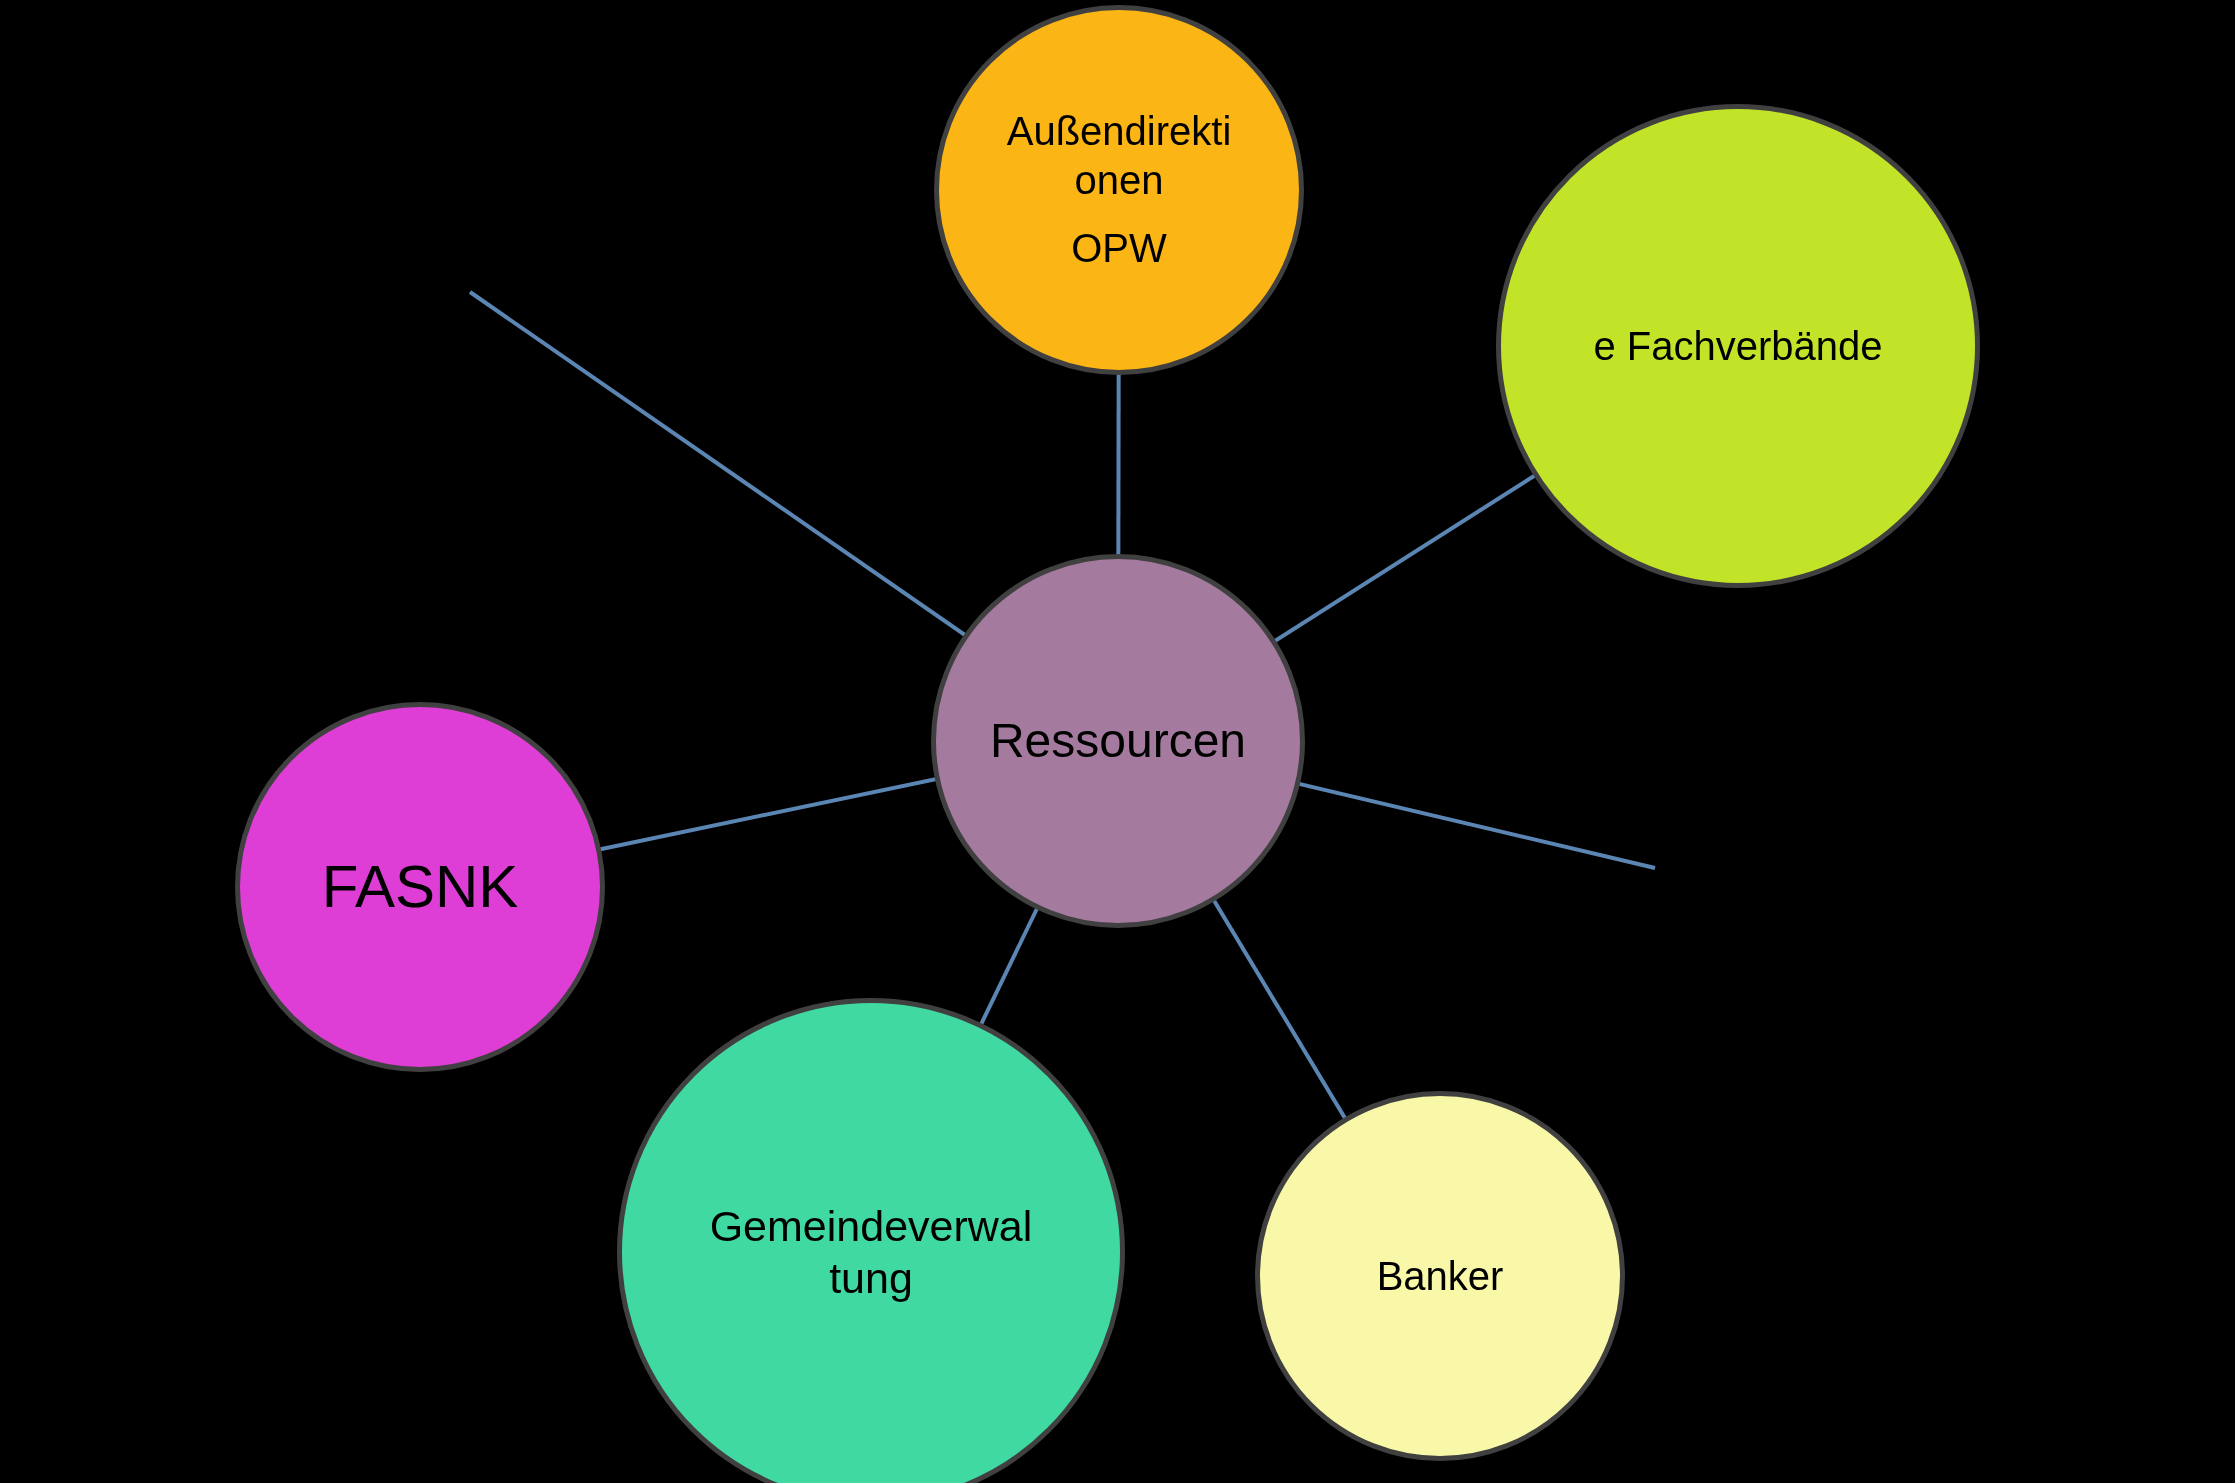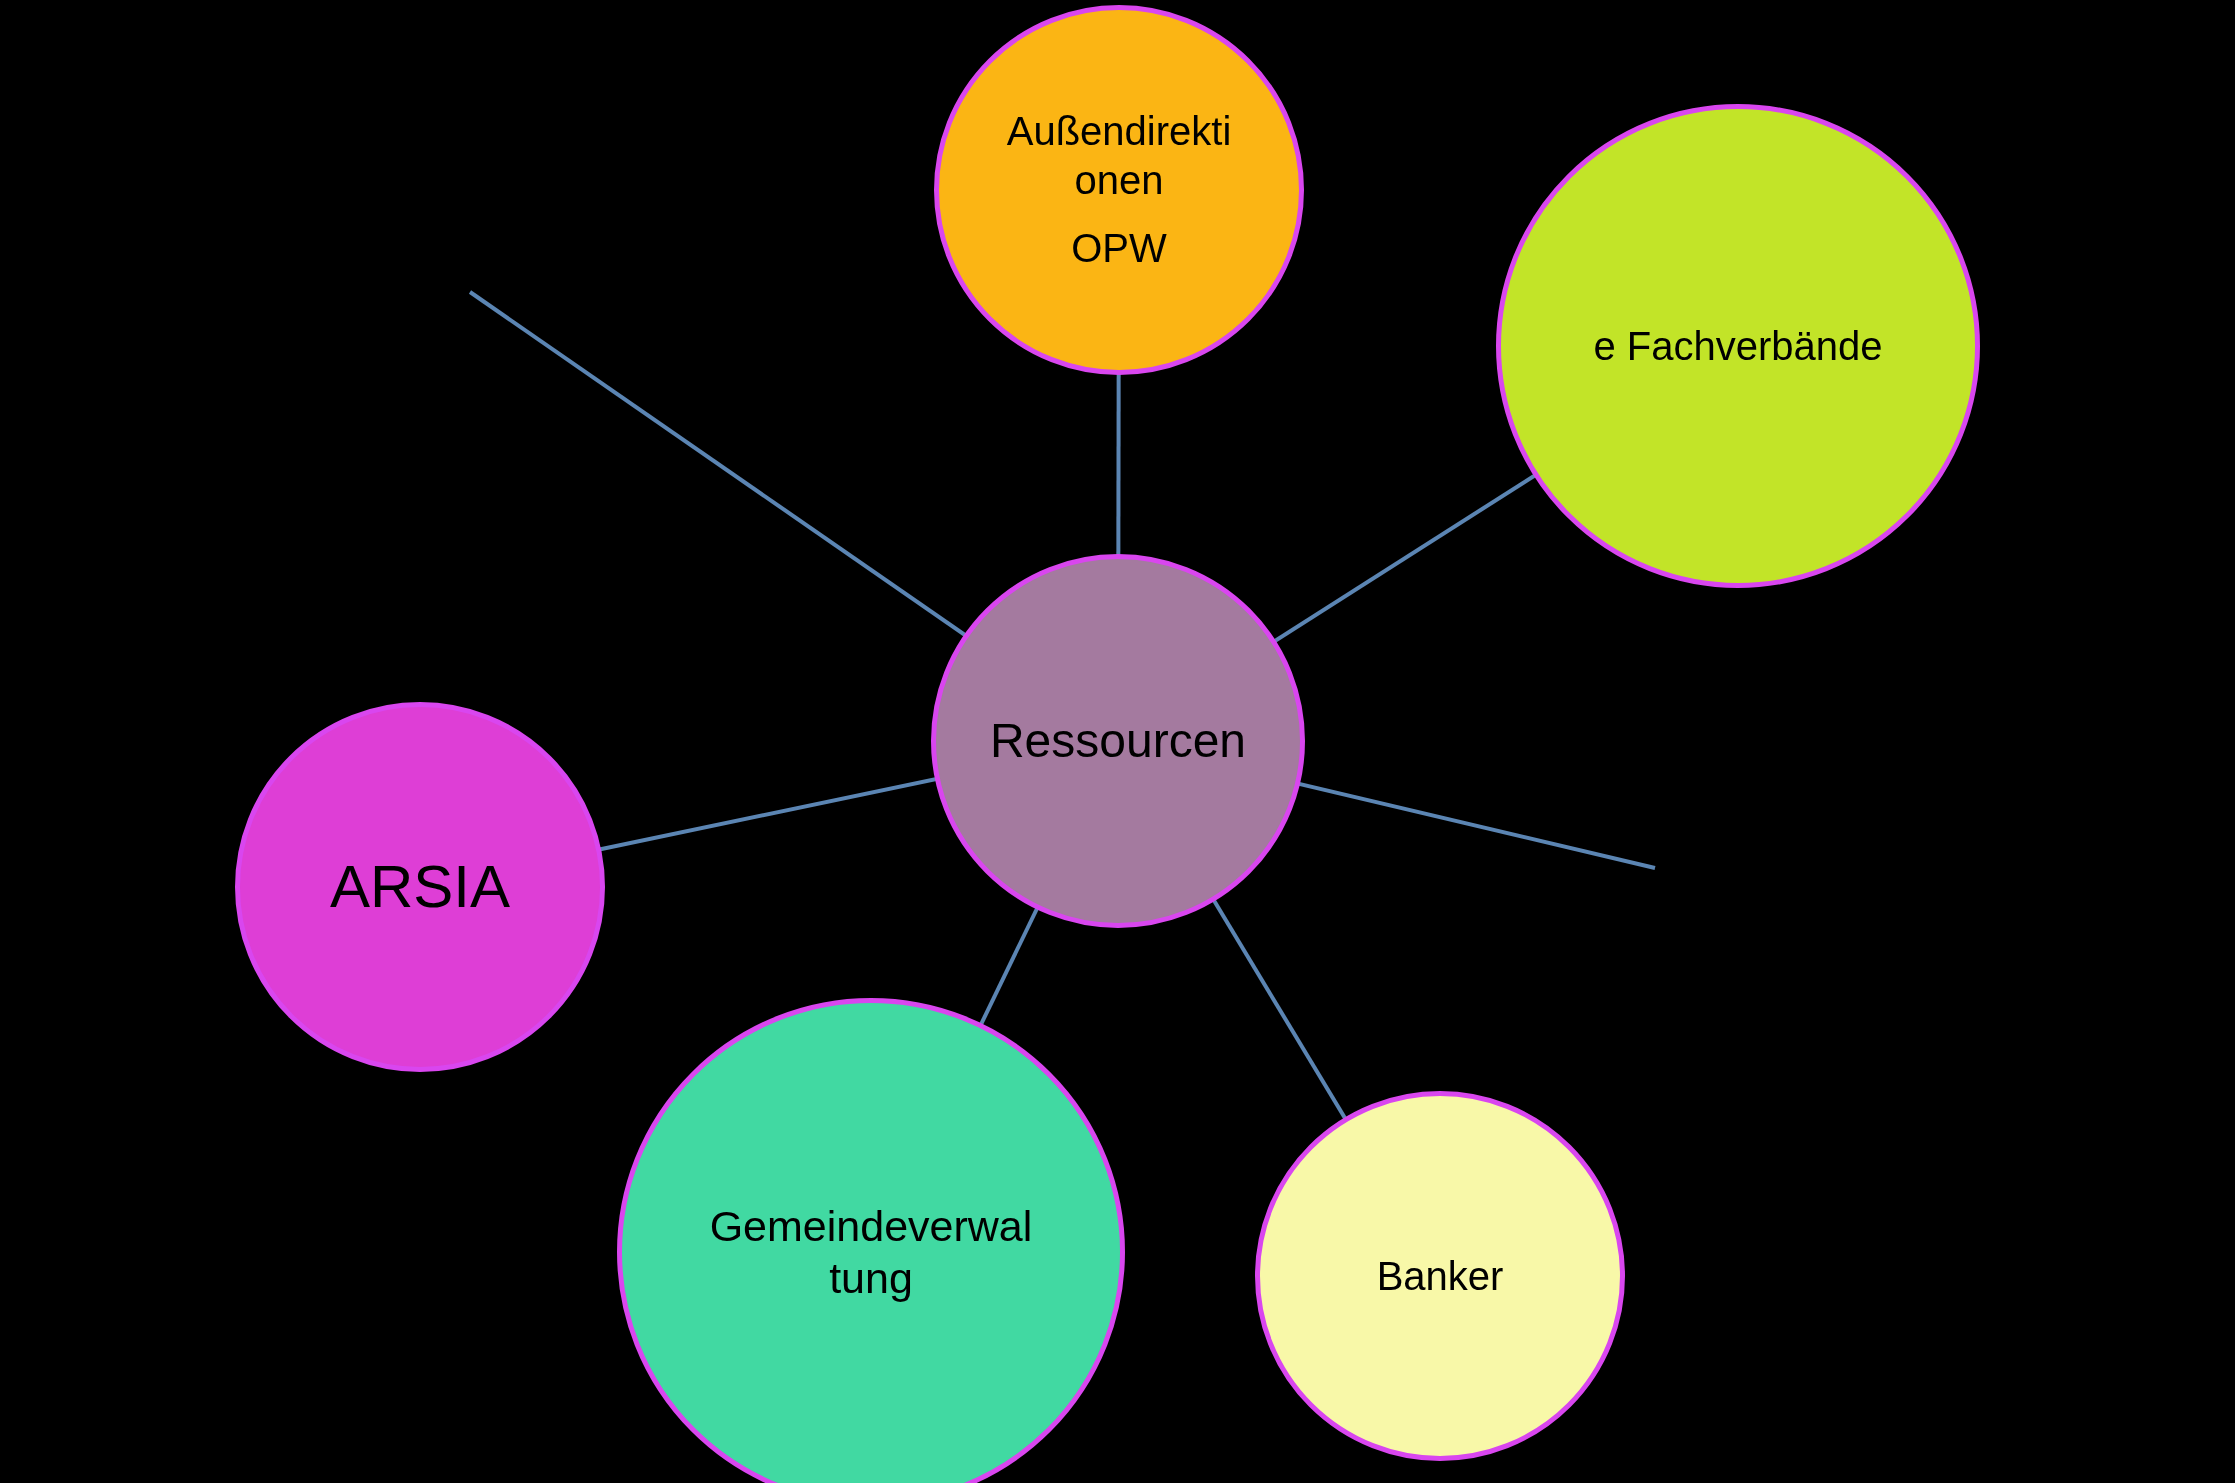--- a/index.html
+++ b/index.html
@@ -18,21 +18,21 @@
   #connectors {
     position: absolute;
     left: 0;
     top: 0;
     width: 2235px;
     height: 1483px;
   }
   .node {
     position: absolute;
     border-radius: 50%;
-    border: 5px solid #d946ef;
+    border: 5px solid #404040;
     box-sizing: border-box;
     display: flex;
     flex-direction: column;
     align-items: center;
     justify-content: center;
     text-align: left;
     color: #000000;
     line-height: 1.22;
   }
   .line {
@@ -68,15 +68,15 @@
       <div class="line">e Fachverbände</div>
     </div>
     <div class="node" style="left: 1255px; top: 1091px; width: 370px; height: 370px; background: rgb(248, 248, 168); font-size: 40px;">
       <div class="line">Banker</div>
     </div>
     <div class="node" style="left: 617px; top: 998px; width: 508px; height: 508px; background: rgb(65, 217, 162); font-size: 43px;">
       <div class="line">Gemeindeverwal</div>
       <div class="line">tung</div>
     </div>
     <div class="node" style="left: 235px; top: 702px; width: 370px; height: 370px; background: rgb(222, 62, 214); font-size: 60px;">
-      <div class="line">ARSIA</div>
+      <div class="line">FASNK</div>
     </div>
   </div>
 
 </body></html>

